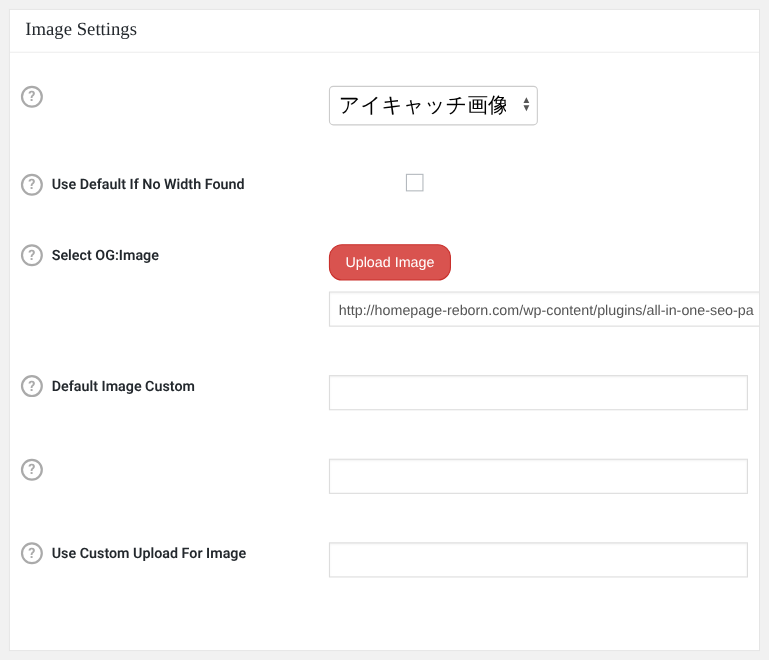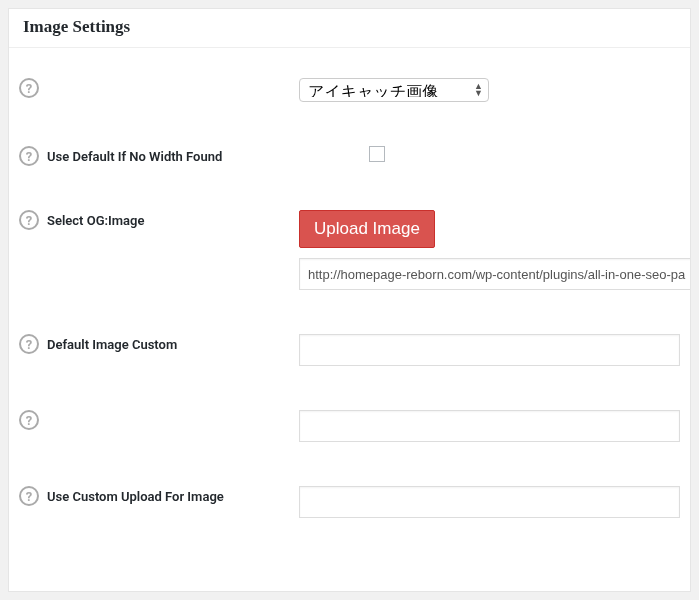--- a/index.html
+++ b/index.html
@@ -16,21 +16,21 @@
     .panel {
       background: #fff;
       border: 1px solid #e5e5e5;
       margin: 8px;
       min-height: 584px;
       overflow: hidden;
     }
     .section-title {
       font-family: Georgia, "Times New Roman", serif;
       font-size: 17px;
-      font-weight: bold;
+      font-weight: normal;
       color: #23282d;
       padding: 8px 14px 10px;
       border-bottom: 1px solid #eee;
     }
     .settings-table {
       width: 100%;
       padding: 8px 0;
     }
     .row {
       display: flex;
@@ -65,26 +65,26 @@
     }
     .field-col {
       flex: 1;
       min-width: 0;
     }
     .select-wrap {
       position: relative;
       display: inline-block;
     }
     select {
-      font-size: 16px;
+      font-size: 19px;
       padding: 4px 28px 4px 8px;
       border: 1px solid #ccc;
       border-radius: 4px;
       background: #fff;
-      height: 24px;
+      height: 36px;
       width: 190px;
       appearance: none;
       -webkit-appearance: none;
       cursor: pointer;
     }
     .select-arrows {
       position: absolute;
       right: 6px;
       top: 50%;
       transform: translateY(-50%);
@@ -98,23 +98,23 @@
       height: 16px;
       border: 1px solid #b4b9be;
       background: #fff;
       cursor: pointer;
       margin-left: 70px;
     }
     .btn-upload {
       background: #d9534f;
       color: #fff;
       border: 1px solid #c9302c;
-      border-radius: 2px;
+      border-radius: 12px;
       padding: 8px 14px;
-      font-size: 17px;
+      font-size: 13px;
       cursor: pointer;
       margin-bottom: 10px;
     }
     .text-input {
       width: 100%;
       height: 32px;
       border: 1px solid #ddd;
       box-shadow: inset 0 1px 2px rgba(0,0,0,0.05);
       padding: 4px 8px;
       font-size: 13px;

